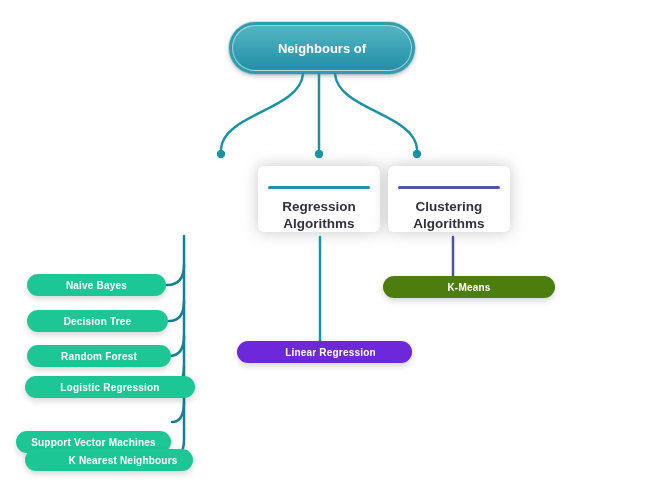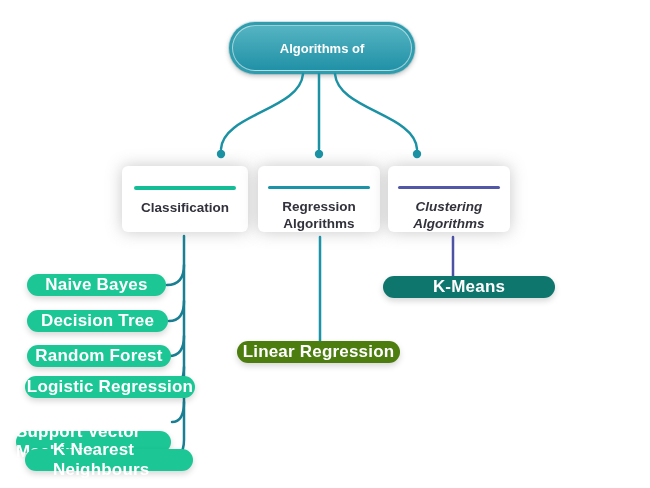--- a/index.html
+++ b/index.html
@@ -35,33 +35,33 @@
     box-shadow:0 0 16px rgba(110,110,110,0.38);
     display:flex;flex-direction:column;align-items:center;
     padding-top:20px;box-sizing:border-box;z-index:2;
   }
   .card .bar{width:102px;height:4px;border-radius:2px;margin-bottom:9px;}
   .card-label{font-size:13.5px;font-weight:600;color:#32323c;line-height:17px;text-align:center;}
   .card.classification{left:122px;width:126px;}
   .card.classification .bar{background:#14bd96;}
   .card.regression{left:258px;width:122px;}
   .card.regression .bar{background:#1b93a8;}
-  .card.clustering{left:388px;width:122px;font-style:italic;}
+  .card.clustering{left:388px;width:122px;}
   .card.clustering .bar{background:#5257a7;}
 
   
   .pill{
     position:absolute;height:22px;border-radius:11px;z-index:4;
-    color:#ffffff;font-size:17px;font-weight:600;letter-spacing:.2px;
+    color:#ffffff;font-size:10px;font-weight:600;letter-spacing:.2px;
     display:flex;align-items:center;justify-content:center;
     box-shadow:0 3px 6px rgba(0,0,0,0.16);
   }
   .pill.green{background:#1cc795;}
-  .pill.blue{background:#4d7c0f;}
-  .pill.purple{background:#0f766e;}
+  .pill.blue{background:#6d28d9;padding-left:12px;}
+  .pill.purple{background:#4d7c0f;}
   #pill-nb {left:27px;top:274px;width:139px;}
   #pill-dt {left:27px;top:310px;width:141px;}
   #pill-rf {left:27px;top:345px;width:144px;}
   #pill-lr {left:25px;top:376px;width:170px;}
   #pill-svm{left:16px;top:411px;width:155px;margin-top:20px;}
   #pill-knn{left:25px;top:449px;width:140px;padding-left:28px;}
   #pill-linreg{left:237px;top:341px;width:163px;}
   #pill-kmeans{left:383px;top:276px;width:172px;}
 </style>
 </head>
@@ -85,28 +85,24 @@
     <path d="M184,367 Q184,387 168,387" fill="none" stroke-width="2.5" stroke-linecap="round" stroke="#1b7f93"></path>
     <path d="M184,402 Q184,422 172,422" fill="none" stroke-width="2.5" stroke-linecap="round" stroke="#1b7f93"></path>
 
     <path d="M320,237 L320,342" fill="none" stroke-width="2.5" stroke-linecap="round" stroke="#1b93a8"></path>
 
     <path d="M453,237 L453,277" fill="none" stroke-width="2.5" stroke-linecap="round" stroke="#4c52a4"></path>
   </svg>
 
   <div class="root-node">
     <div class="root-inner">
-      <span class="root-line1">Algorithms of</span>
+      <span class="root-line1">Neighbours of</span>
     </div>
   </div>
 
-  <div class="card classification">
-    <div class="bar"></div>
-    <div class="card-label">Classification</div>
-  </div>
 
   <div class="card regression">
     <div class="bar"></div>
     <div class="card-label">Regression</div>
     <div class="card-label">Algorithms</div>
   </div>
 
   <div class="card clustering">
     <div class="bar"></div>
     <div class="card-label">Clustering</div>

